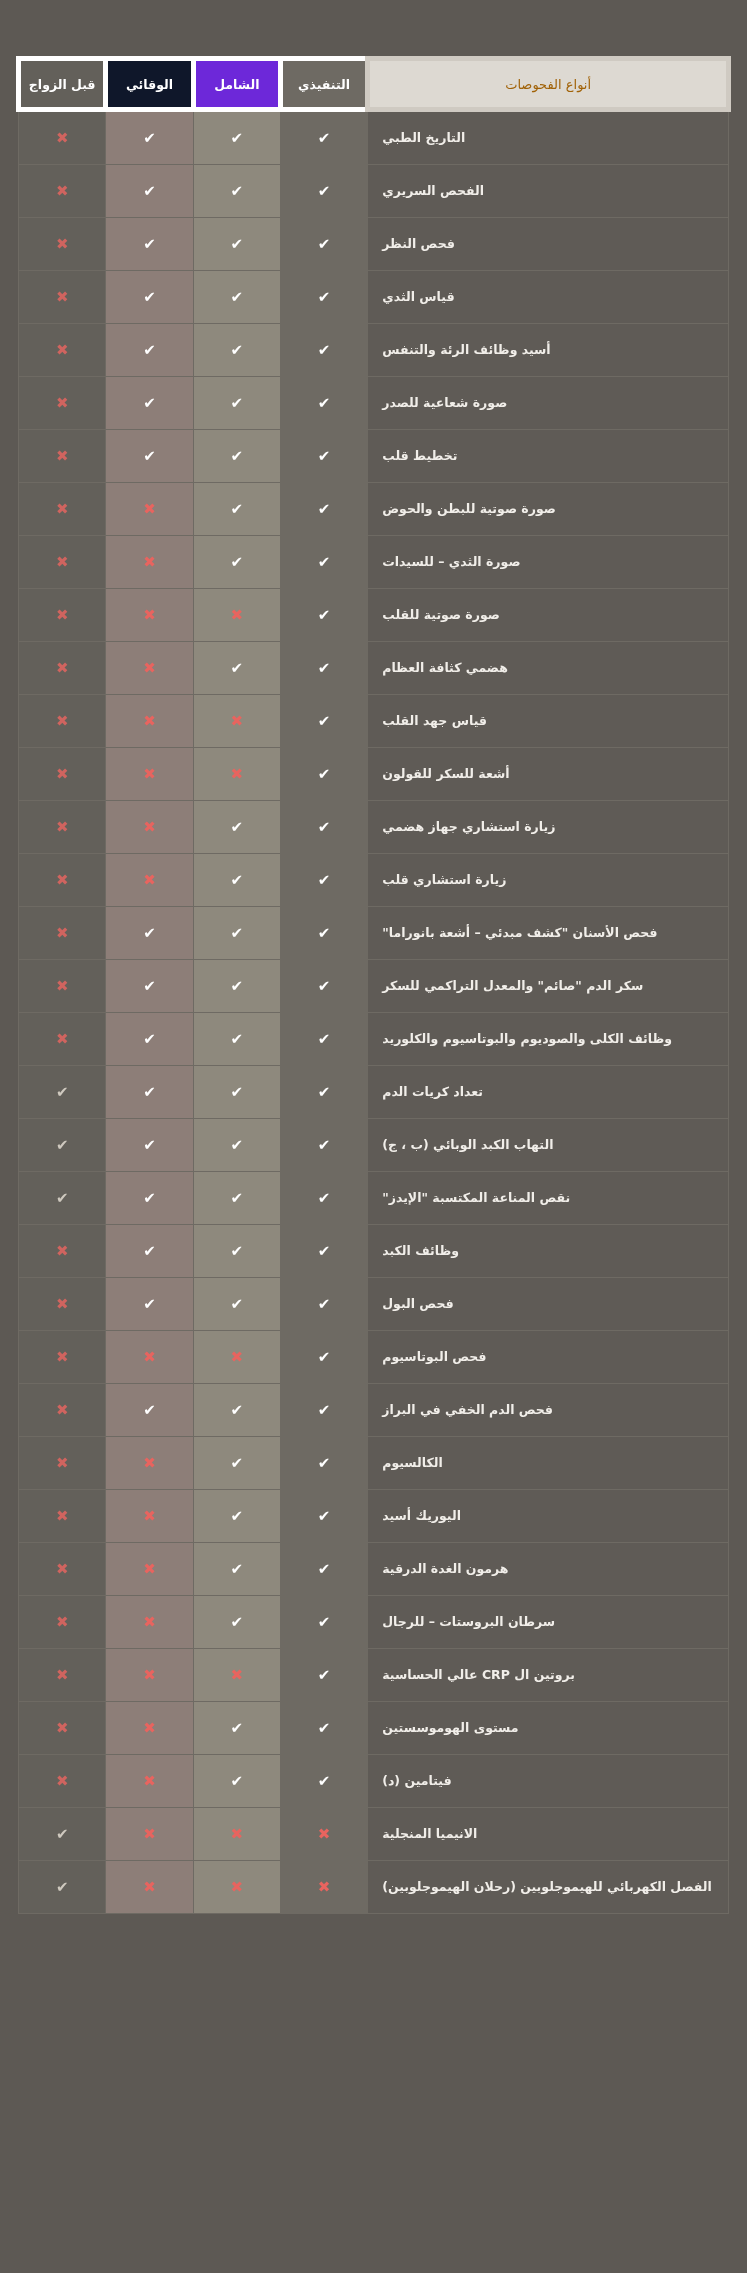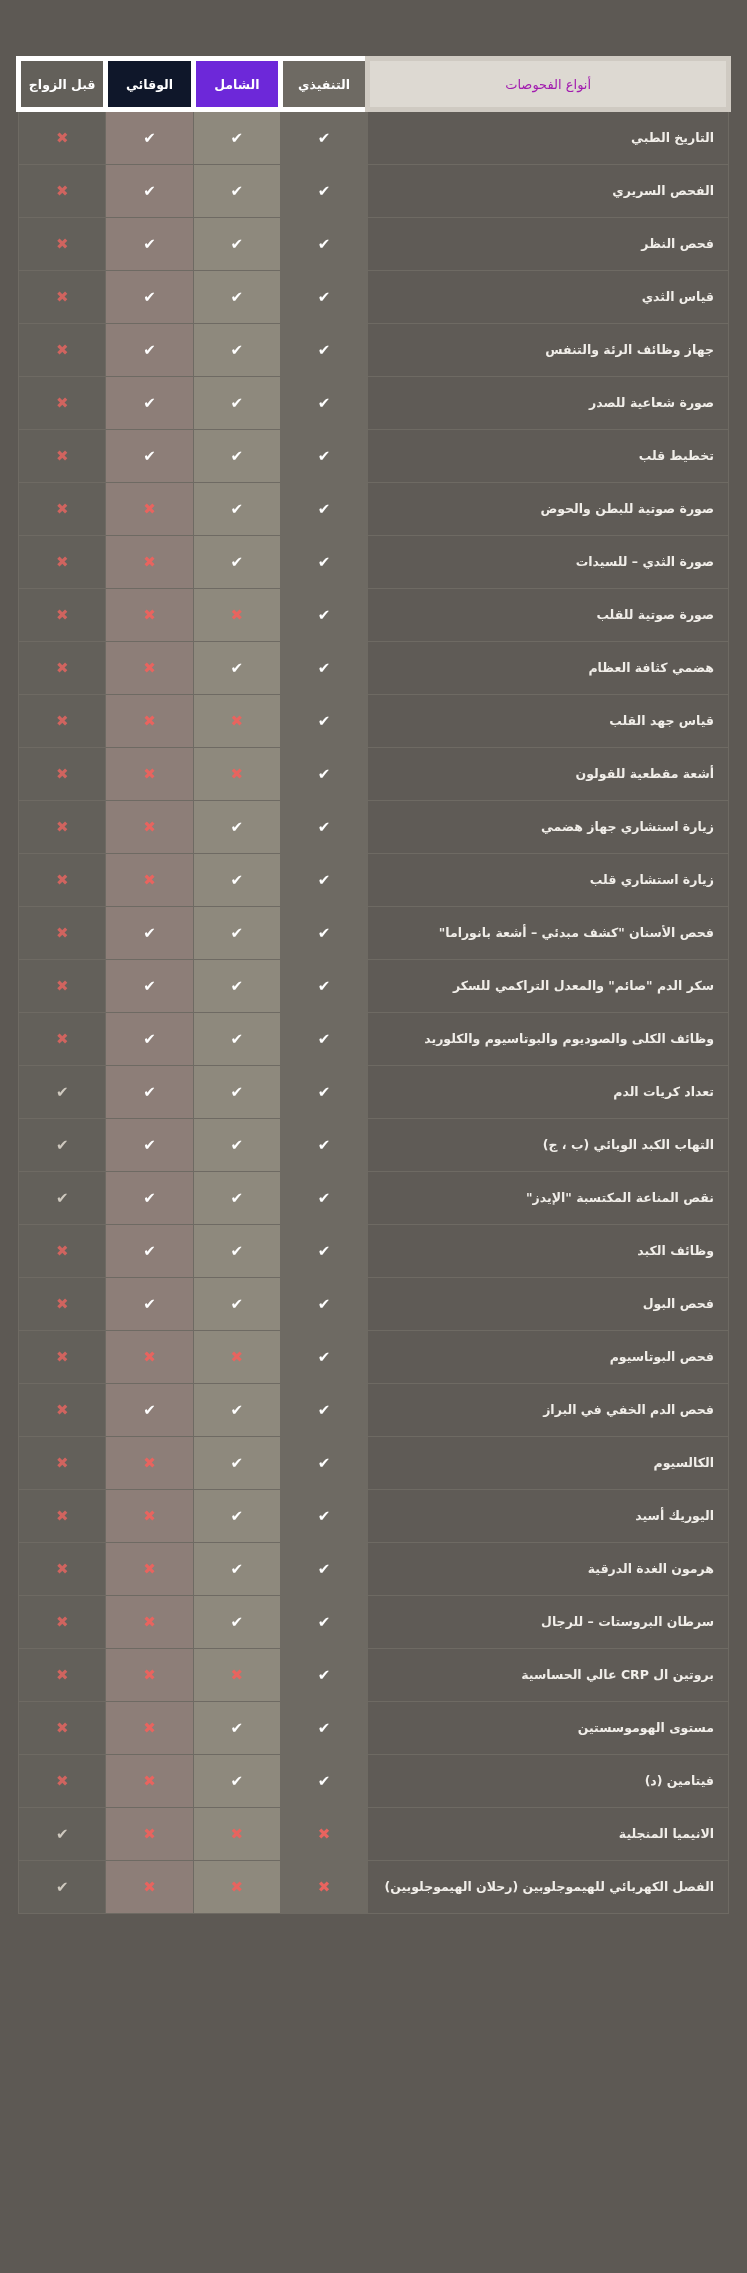--- a/index.html
+++ b/index.html
@@ -32,21 +32,21 @@
   thead th {
     padding: 0;
     height: 46px;
     vertical-align: middle;
     font-weight: bold;
     font-size: 12.5px;
     border: 5px solid #ffffff;
   }
   th.h-name {
     background: #ddd9d2;
-    color: #a21caf;
+    color: #a16207;
     font-size: 13px;
     font-weight: normal;
     text-align: center;
     border-color: #cfcac2;
     margin-top: 17px;
   }
   th.h-pkg {
     text-align: center;
     color: #ffffff;
     letter-spacing: .2px;
@@ -60,21 +60,21 @@
     padding: 0;
     height: 40px;
     vertical-align: middle;
     border: 1px solid #6e6a63;
   }
   td.name {
     background: #5f5b56;
     color: #f1eee9;
     font-size: 12.5px;
     font-weight: bold;
-    text-align: right;
+    text-align: left;
     padding: 6px 14px 6px 14px;
     line-height: 1.5;
     border-color: #6e6a63;
   }
   td.cell {
     text-align: center;
     font-size: 15px;
     line-height: 1;
   }
   td.col-0 { background: #6e6a63; }
@@ -135,21 +135,21 @@
           <td class="cell col-3"><span class="mark no dim">✖</span></td>
         </tr>
         <tr>
           <td class="name">قياس الثدي</td>
           <td class="cell col-0"><span class="mark yes">✔</span></td>
           <td class="cell col-1"><span class="mark yes">✔</span></td>
           <td class="cell col-2"><span class="mark yes">✔</span></td>
           <td class="cell col-3"><span class="mark no dim">✖</span></td>
         </tr>
         <tr>
-          <td class="name">جهاز وظائف الرئة والتنفس</td>
+          <td class="name">أسيد وظائف الرئة والتنفس</td>
           <td class="cell col-0"><span class="mark yes">✔</span></td>
           <td class="cell col-1"><span class="mark yes">✔</span></td>
           <td class="cell col-2"><span class="mark yes">✔</span></td>
           <td class="cell col-3"><span class="mark no dim">✖</span></td>
         </tr>
         <tr>
           <td class="name">صورة شعاعية للصدر</td>
           <td class="cell col-0"><span class="mark yes">✔</span></td>
           <td class="cell col-1"><span class="mark yes">✔</span></td>
           <td class="cell col-2"><span class="mark yes">✔</span></td>
@@ -191,21 +191,21 @@
           <td class="cell col-3"><span class="mark no dim">✖</span></td>
         </tr>
         <tr>
           <td class="name">قياس جهد القلب</td>
           <td class="cell col-0"><span class="mark yes">✔</span></td>
           <td class="cell col-1"><span class="mark no">✖</span></td>
           <td class="cell col-2"><span class="mark no">✖</span></td>
           <td class="cell col-3"><span class="mark no dim">✖</span></td>
         </tr>
         <tr>
-          <td class="name">أشعة مقطعية للقولون</td>
+          <td class="name">أشعة للسكر للقولون</td>
           <td class="cell col-0"><span class="mark yes">✔</span></td>
           <td class="cell col-1"><span class="mark no">✖</span></td>
           <td class="cell col-2"><span class="mark no">✖</span></td>
           <td class="cell col-3"><span class="mark no dim">✖</span></td>
         </tr>
         <tr>
           <td class="name">زيارة استشاري جهاز هضمي</td>
           <td class="cell col-0"><span class="mark yes">✔</span></td>
           <td class="cell col-1"><span class="mark yes">✔</span></td>
           <td class="cell col-2"><span class="mark no">✖</span></td>

